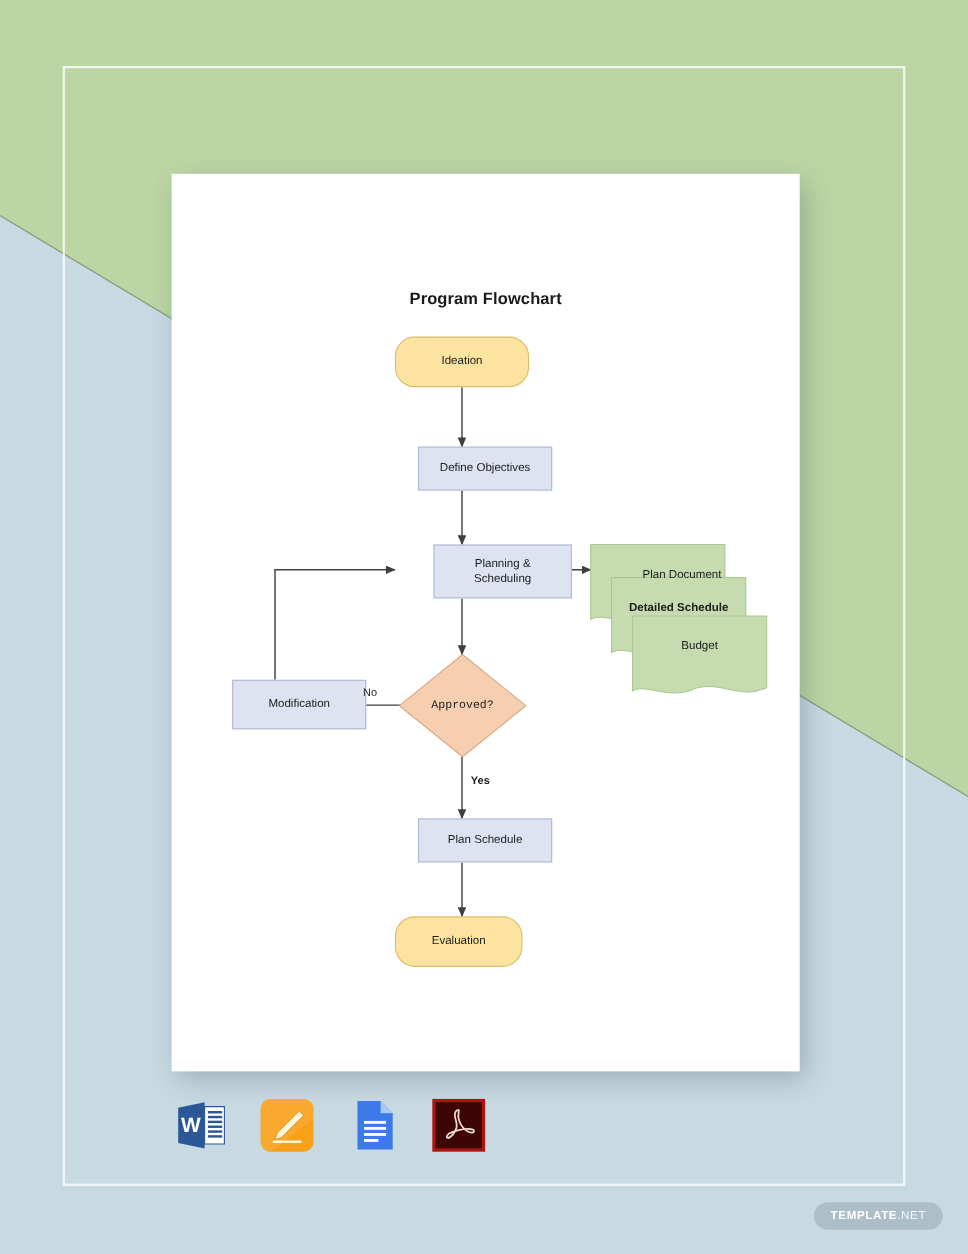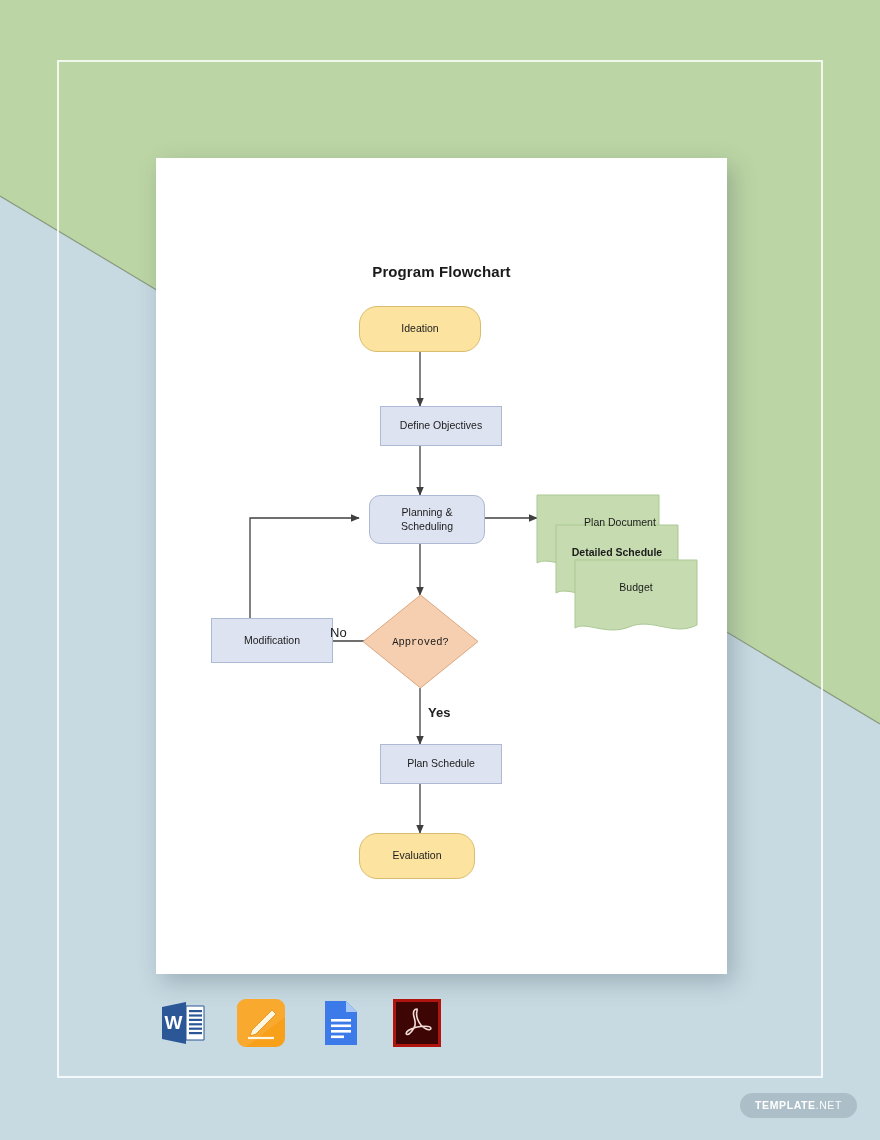--- a/index.html
+++ b/index.html
@@ -81,21 +81,21 @@
     border: 1px solid #aeb9d4;
     margin-left: 21px;
   }
   .n-dec-label {      
     position: absolute;
     display: flex; align-items: center; justify-content: center;
     font-size: 10.5px; color: #1b1b1b; font-family: Liberation Mono, monospace;
   }
   .edge-label {
     position: absolute;
-    font-size: 13px;
+    font-size: 10px;
     color: #202020;
   }
   .doc-node {
     position: absolute;
     font-size: 10.5px;
     color: #1b1b1b;
     display: flex;
     align-items: center;
     justify-content: center;
   }
@@ -169,21 +169,21 @@
     </svg>
 
     <div class="node n-term" style="left:203px; top:148px; width:122px; height:46px;">
       <span>Ideation</span>
     </div>
 
     <div class="node n-proc" style="left:203px; top:248px; width:122px; height:40px;">
       <span>Define Objectives</span>
     </div>
 
-    <div class="node n-proc" style="left:192px; top:337px; width:116px; height:49px;border-radius:11px;">
+    <div class="node n-proc" style="left:217px; top:337px; width:126px; height:49px;">
       <span>Planning &amp;
 Scheduling</span>
     </div>
 
     <div class="doc-node" style="left:380px; top:336px; width:124px; height:77px;">
       <svg width="124" height="77" viewBox="0 0 124 77">
         <path d="M1,1 H123 V66 C100,78 78,58 55,68 C33,77 12,62 1,69 Z" fill="#c6dcb0" stroke="#a9c793" stroke-width="1"></path>
       </svg>
       <span style="margin-top:-22px;padding-left:44px;">Plan Document</span>
     </div>

